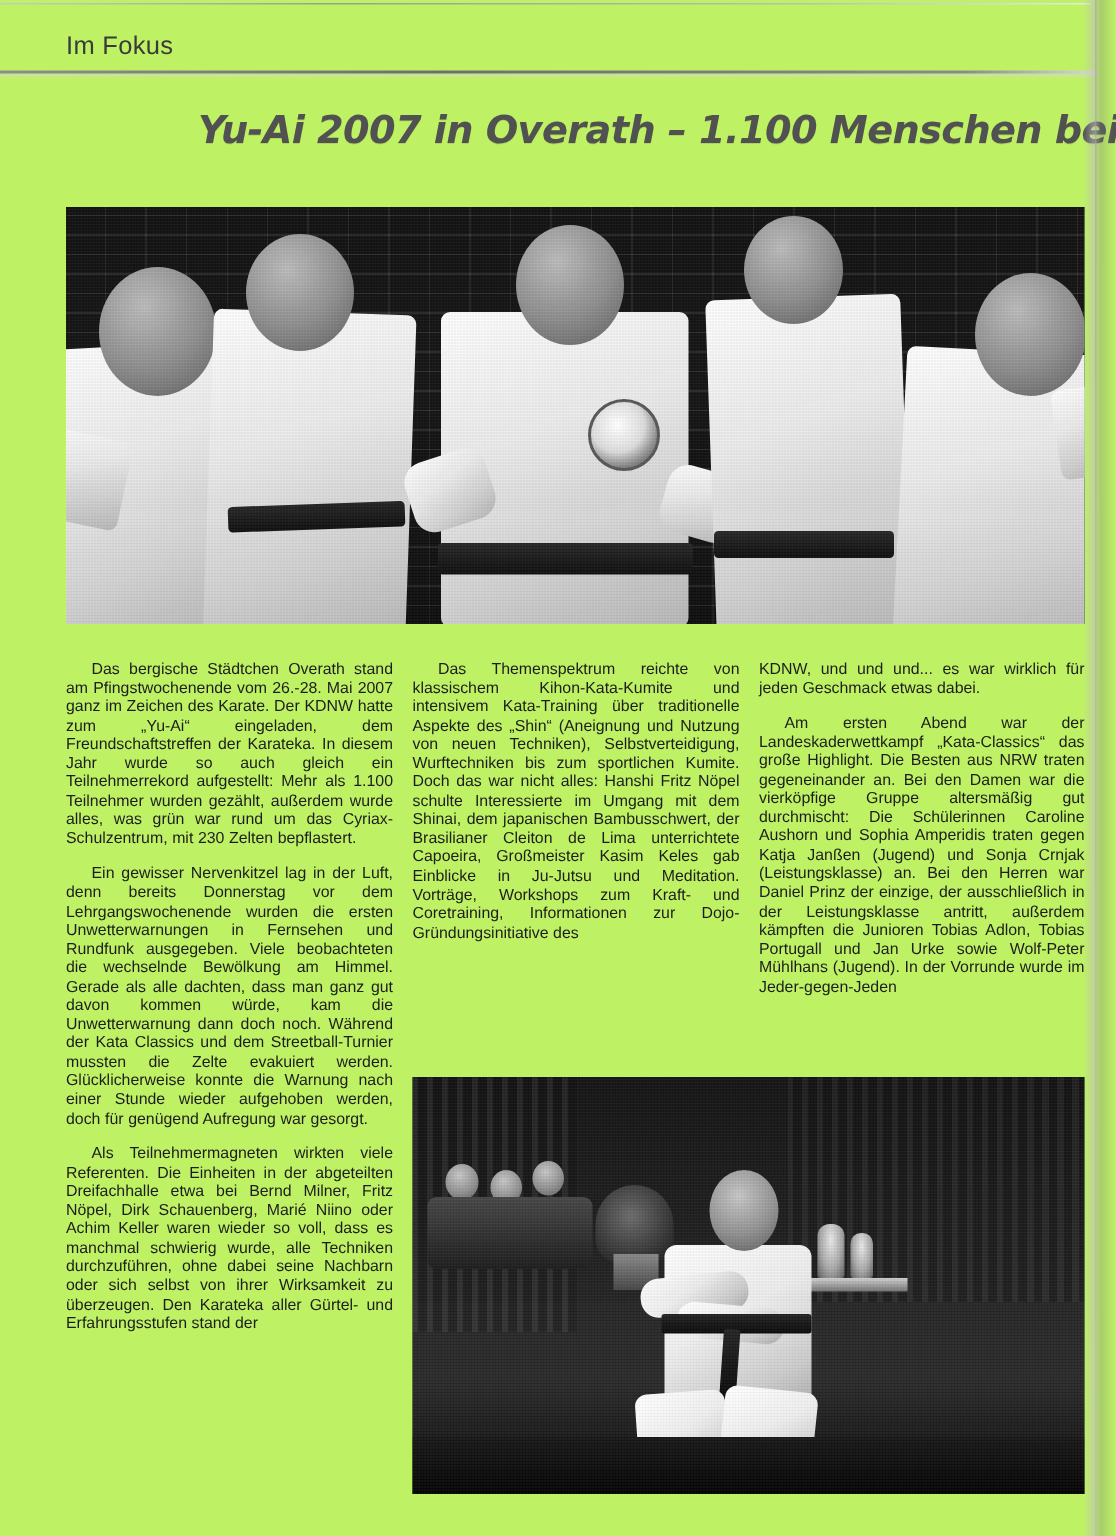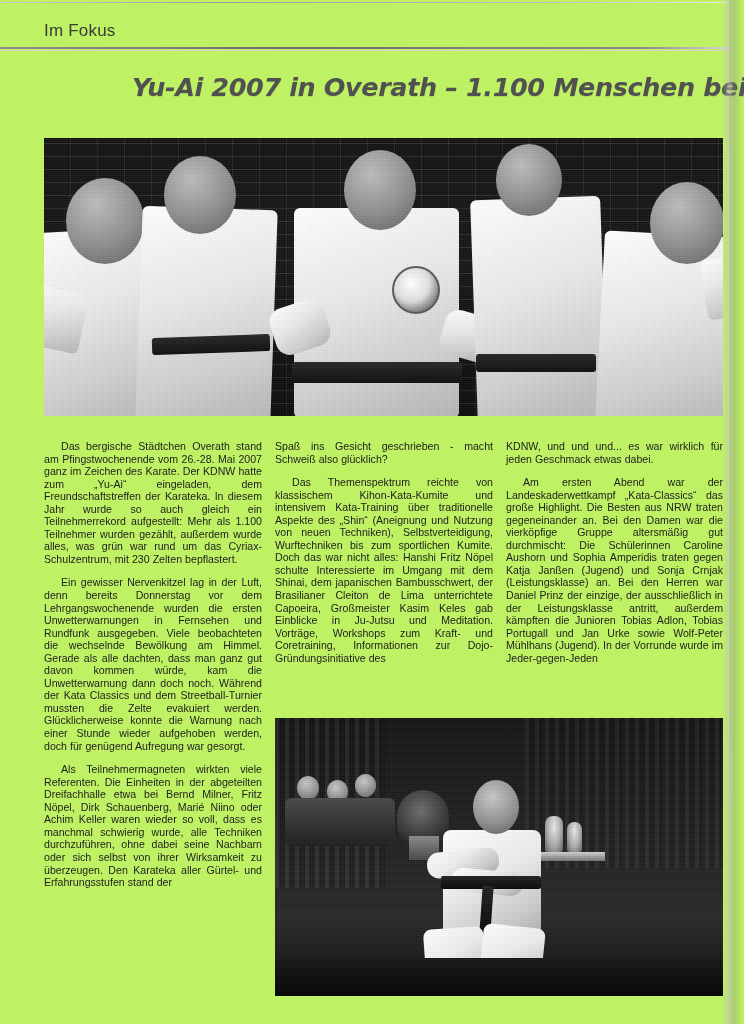--- a/index.html
+++ b/index.html
@@ -304,21 +304,20 @@
     <div class="grain"></div>
   </div>
 
   <div class="col" id="col1">
     <p class="noindent" style="text-indent: 17px;">Das bergische Städtchen Overath stand am Pfingstwochenende vom 26.-28. Mai 2007 ganz im Zeichen des Karate. Der KDNW hatte zum „Yu-Ai“ eingeladen, dem Freundschaftstreffen der Karateka. In diesem Jahr wurde so auch gleich ein Teilnehmerrekord aufgestellt: Mehr als 1.100 Teilnehmer wurden gezählt, außerdem wurde alles, was grün war rund um das Cyriax-Schulzentrum, mit 230 Zelten bepflastert.</p>
     <p class="noindent" style="text-indent: 17px;">Ein gewisser Nervenkitzel lag in der Luft, denn bereits Donnerstag vor dem Lehrgangswochenende wurden die ersten Unwetterwarnungen in Fernsehen und Rundfunk ausgegeben. Viele beobachteten die wechselnde Bewölkung am Himmel. Gerade als alle dachten, dass man ganz gut davon kommen würde, kam die Unwetterwarnung dann doch noch. Während der Kata Classics und dem Streetball-Turnier mussten die Zelte evakuiert werden. Glücklicherweise konnte die Warnung nach einer Stunde wieder aufgehoben werden, doch für genügend Aufregung war gesorgt.</p>
     <p class="noindent" style="text-indent: 17px;">Als Teilnehmermagneten wirkten viele Referenten. Die Einheiten in der abgeteilten Dreifachhalle etwa bei Bernd Milner, Fritz Nöpel, Dirk Schauenberg, Marié Niino oder Achim Keller waren wieder so voll, dass es manchmal schwierig wurde, alle Techniken durchzuführen, ohne dabei seine Nachbarn oder sich selbst von ihrer Wirksamkeit zu überzeugen. Den Karateka aller Gürtel- und Erfahrungsstufen stand der</p>
   </div>
 
   <div class="col" id="col2">
-    <p class="noindent" style="text-indent: 0px;">Spaß ins Gesicht geschrieben - macht Schweiß also glücklich?</p>
     <p class="noindent" style="text-indent: 17px;">Das Themenspektrum reichte von klassischem Kihon-Kata-Kumite und intensivem Kata-Training über traditionelle Aspekte des „Shin“ (Aneignung und Nutzung von neuen Techniken), Selbstverteidigung, Wurftechniken bis zum sportlichen Kumite. Doch das war nicht alles: Hanshi Fritz Nöpel schulte Interessierte im Umgang mit dem Shinai, dem japanischen Bambusschwert, der Brasilianer Cleiton de Lima unterrichtete Capoeira, Großmeister Kasim Keles gab Einblicke in Ju-Jutsu und Meditation. Vorträge, Workshops zum Kraft- und Coretraining, Informationen zur Dojo-Gründungsinitiative des</p>
   </div>
 
   <div class="col" id="col3">
     <p class="noindent" style="text-indent: 0px;">KDNW, und und und... es war wirklich für jeden Geschmack etwas dabei.</p>
     <p class="noindent" style="text-indent: 17px;">Am ersten Abend war der Landeskaderwettkampf „Kata-Classics“ das große Highlight. Die Besten aus NRW traten gegeneinander an. Bei den Damen war die vierköpfige Gruppe altersmäßig gut durchmischt: Die Schülerinnen Caroline Aushorn und Sophia Amperidis traten gegen Katja Janßen (Jugend) und Sonja Crnjak (Leistungsklasse) an. Bei den Herren war Daniel Prinz der einzige, der ausschließlich in der Leistungsklasse antritt, außerdem kämpften die Junioren Tobias Adlon, Tobias Portugall und Jan Urke sowie Wolf-Peter Mühlhans (Jugend). In der Vorrunde wurde im Jeder-gegen-Jeden</p>
   </div>
 
   <div class="folio"></div>
 

